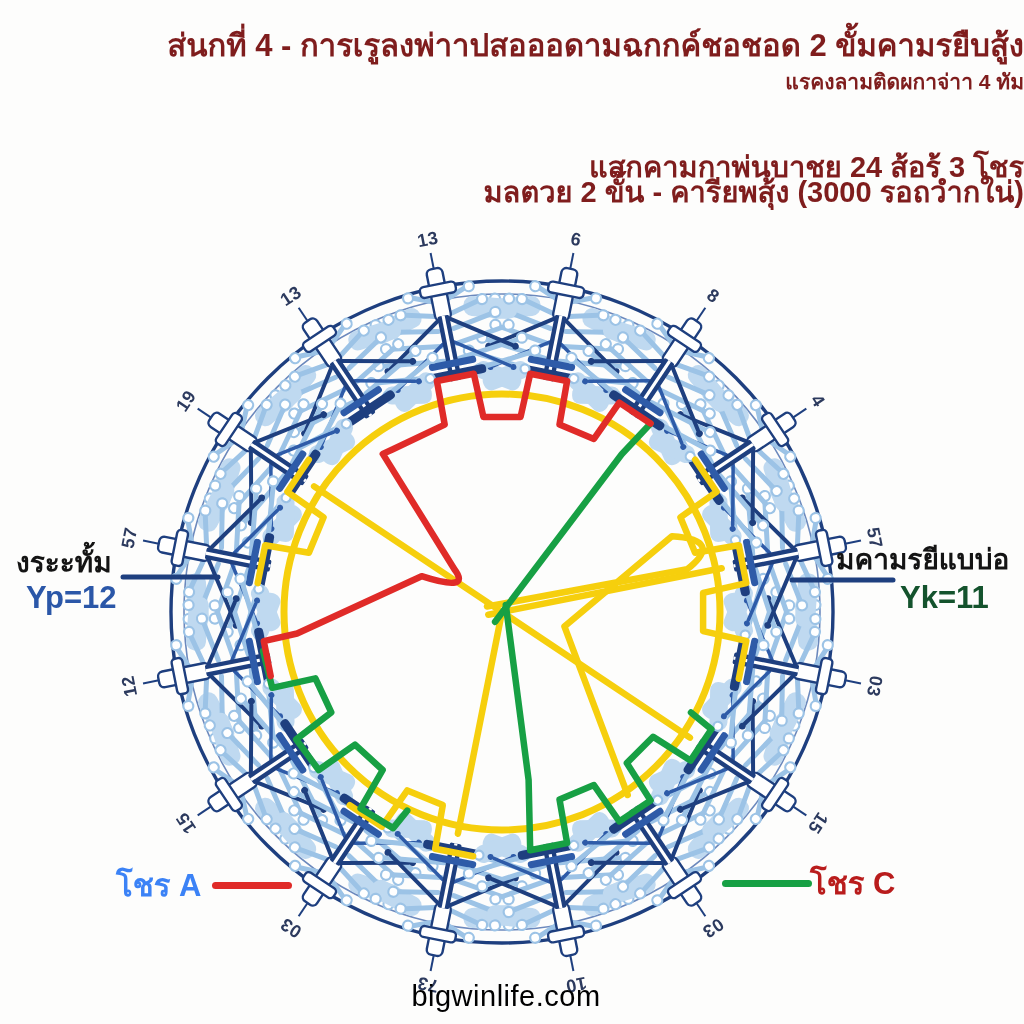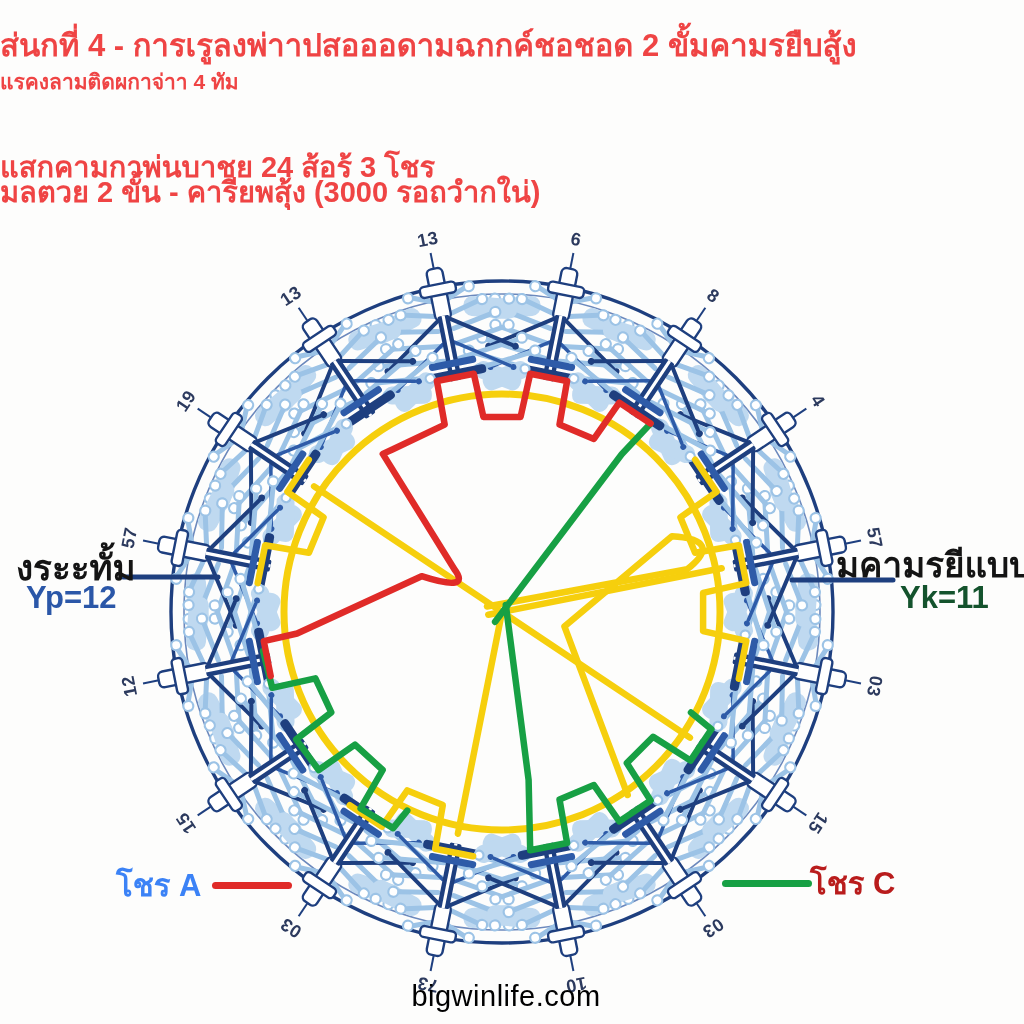--- a/index.html
+++ b/index.html
@@ -1,23 +1,23 @@
 <!DOCTYPE html>
 <html><head>
 <meta charset="utf-8">
 <style>
   html,body{margin:0;padding:0;width:1024px;height:1024px;background:#fdfdfc;overflow:hidden;}
   body{font-family:"Liberation Sans",sans-serif;position:relative;}
   .abs{position:absolute;}
-  .title-line{left:0;width:1024px;text-align:left;color:#ef4444;font-weight:700;white-space:nowrap;}
+  .title-line{left:0;width:1024px;text-align:right;color:#7f1d1d;font-weight:700;white-space:nowrap;}
   #title1{top:20px;font-size:31px;}
   #title2{top:65px;font-size:21px;}
   #title3{top:96px;font-size:29px;margin-top:48px;}
   #title4{top:169px;font-size:29px;}
-  .side-label{color:#141414;font-size:35px;font-weight:700;white-space:nowrap;}
+  .side-label{color:#141414;font-size:28px;font-weight:700;white-space:nowrap;}
   .side-value{font-size:31px;font-weight:700;white-space:nowrap;}
   #left-label{left:16px;top:540px;}
   #left-value{left:26px;top:580px;}
   #right-label{left:836px;top:537px;}
   #right-value{left:900px;top:580px;}
   .legend-text{font-size:31px;font-weight:700;white-space:nowrap;}
   #legend-a-text{left:116px;top:860px;}
   #legend-c-text{left:810px;top:858px;}
   .legend-line{height:7px;border-radius:4px;}
   #legend-a-line{left:212px;top:882px;width:80px;}

